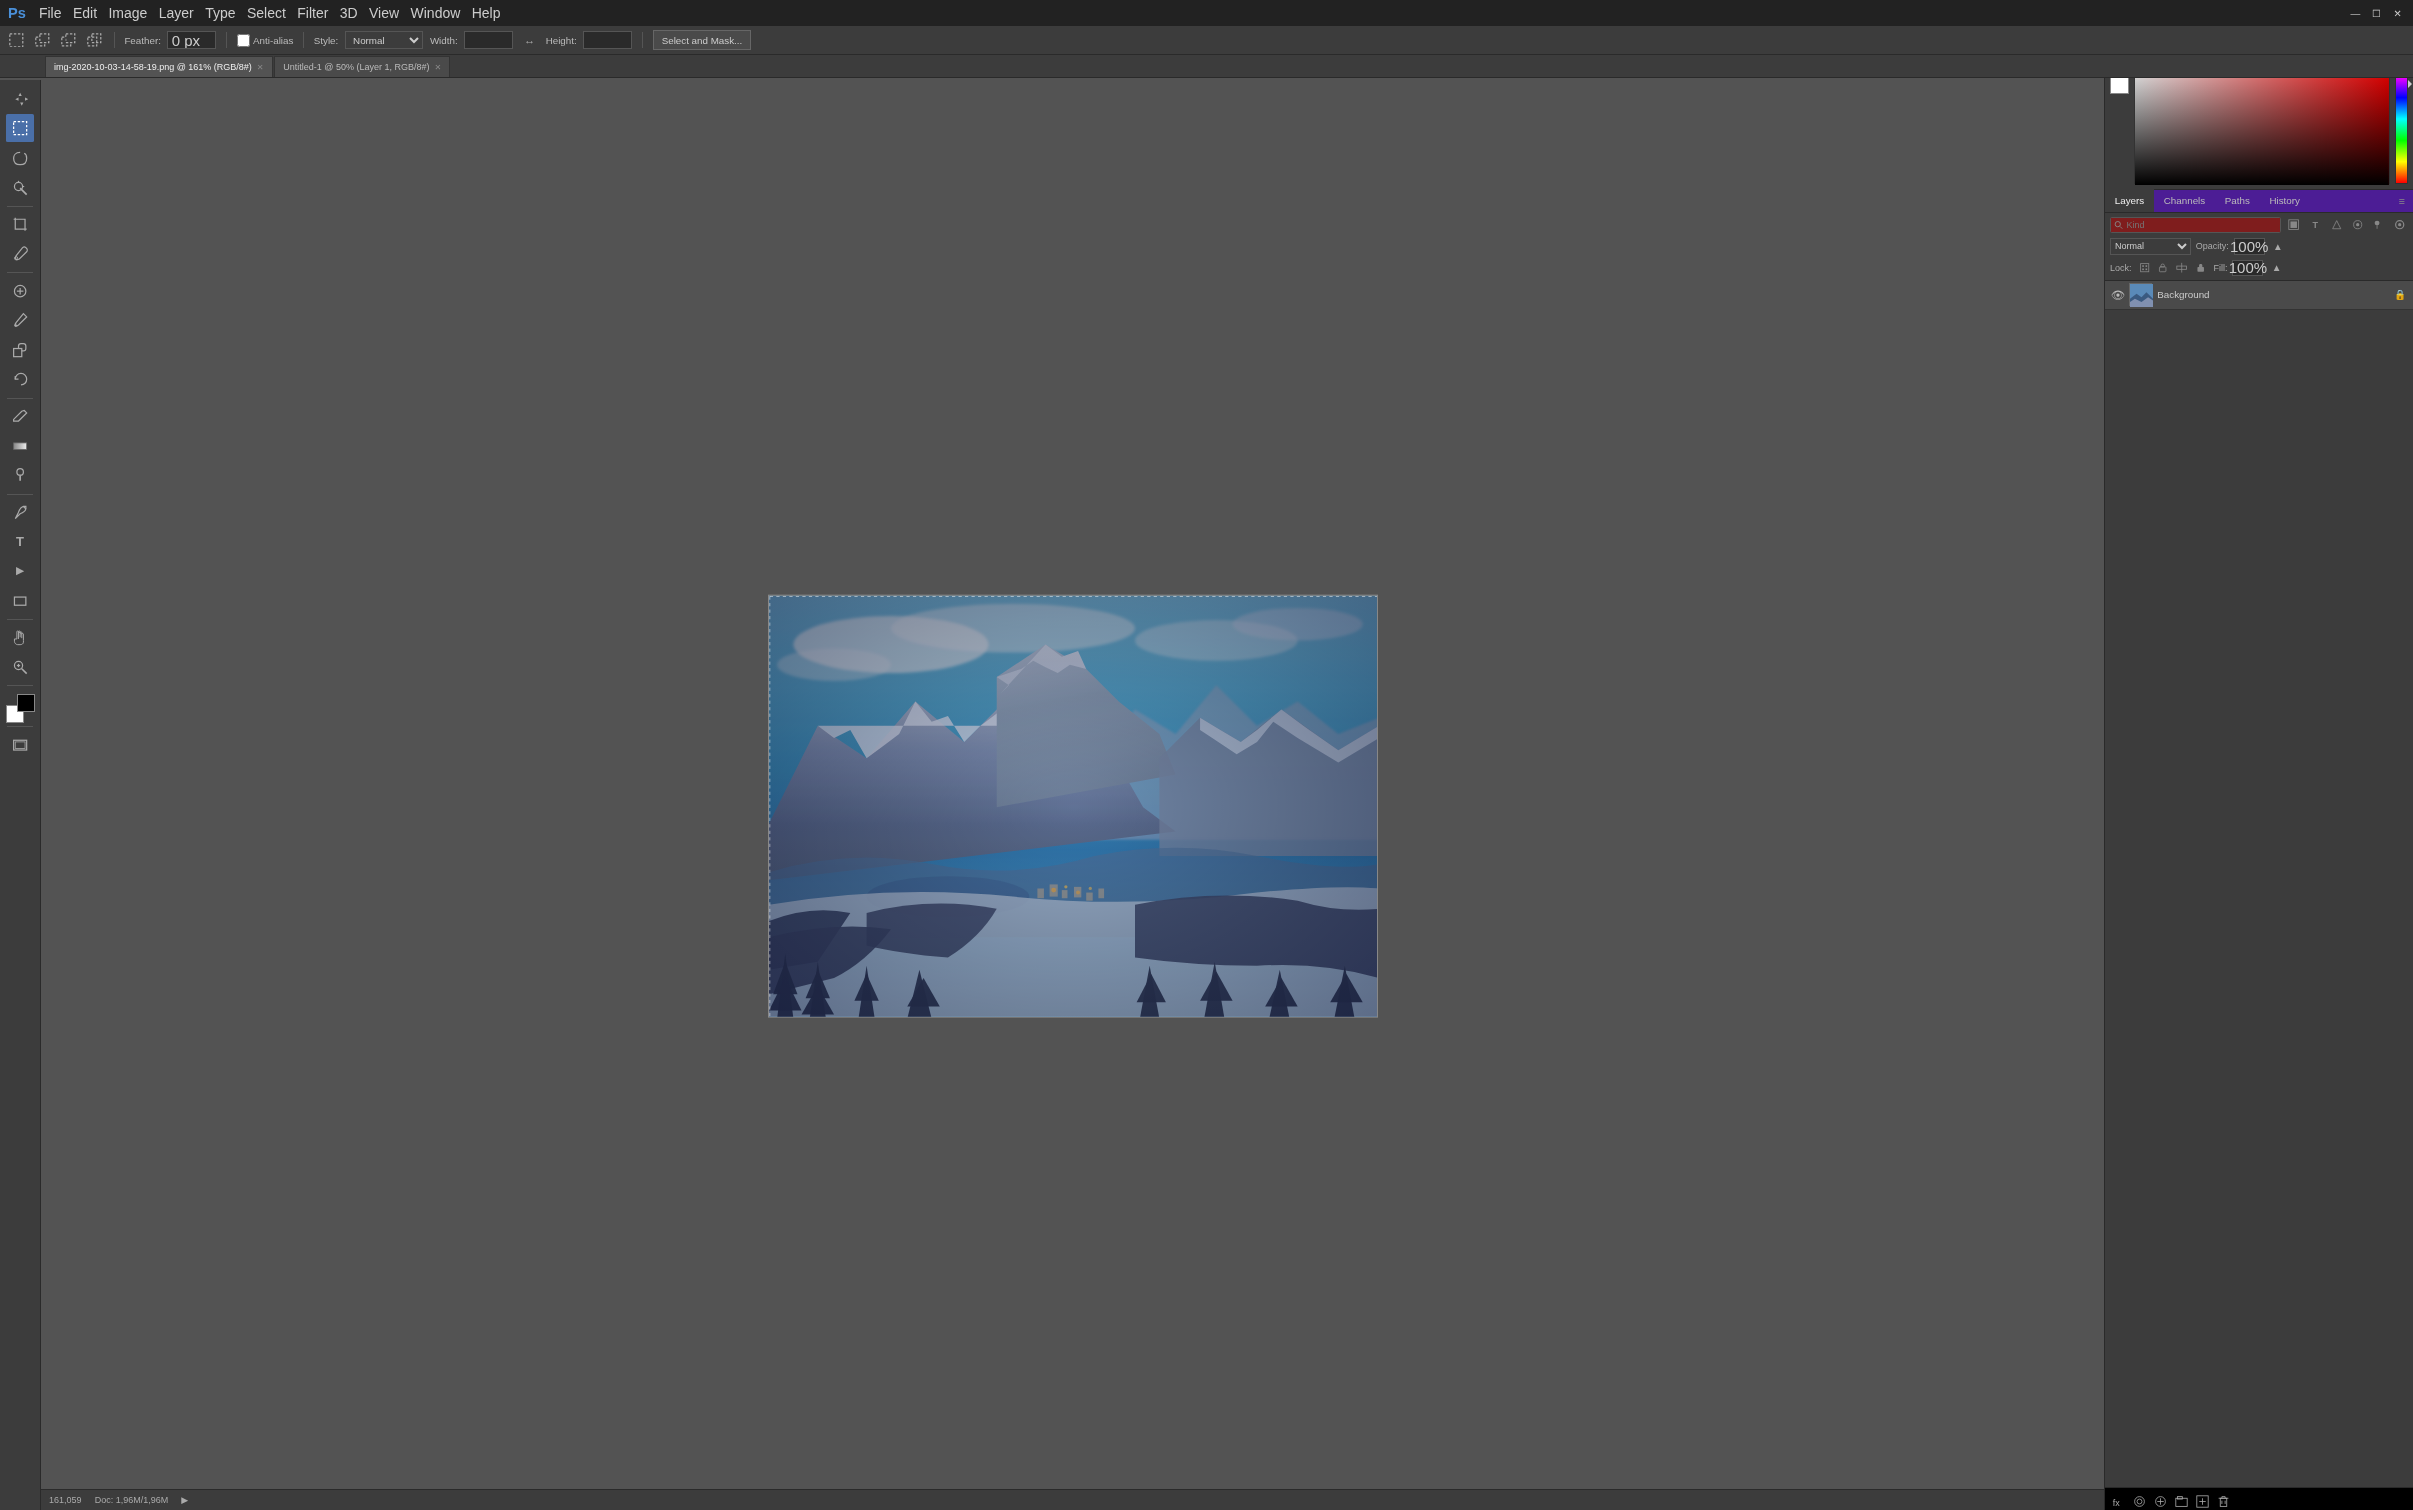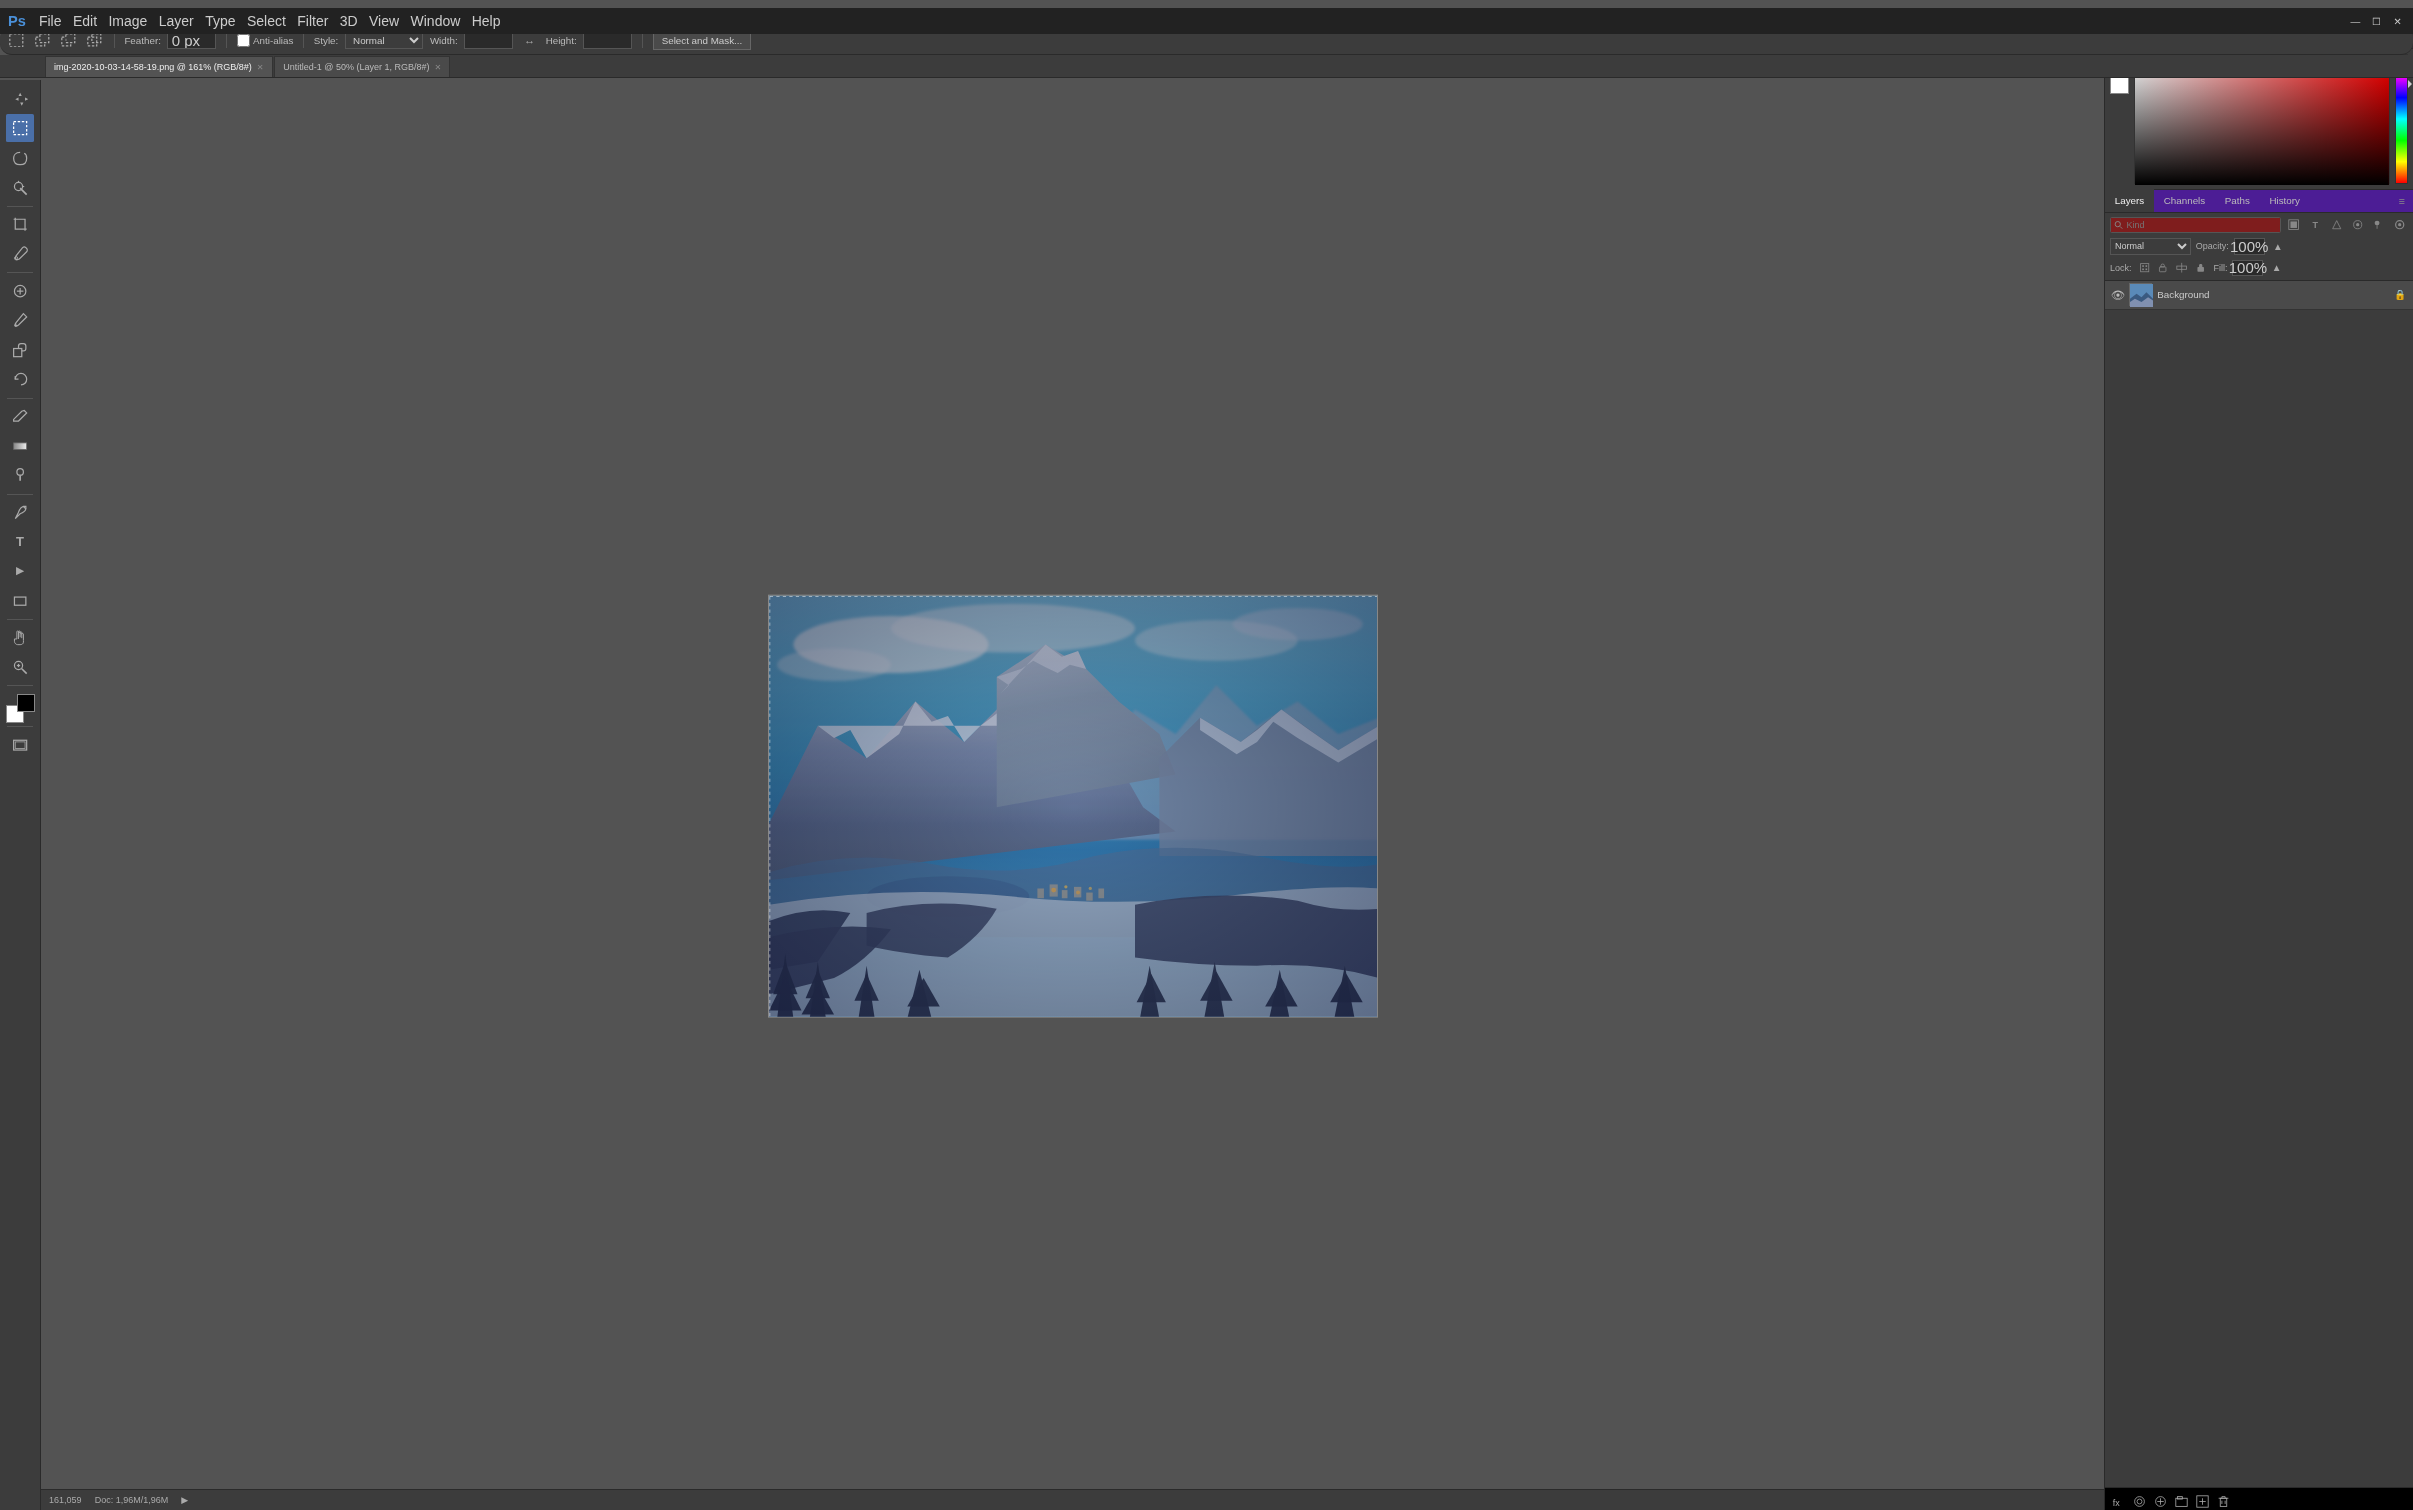--- a/index.html
+++ b/index.html
@@ -16,21 +16,21 @@
 
     
     #titlebar {
       width: 100%;
       height: 26px;
       background: #222;
       display: flex;
       align-items: center;
       padding: 0 8.1px;
       position: absolute;
-      top: 8px; left: 0;
+      top: 0; left: 0;
       z-index: 100;
     }
     #titlebar .ps-logo {
       color: #4a90d9;
       font-size: 14.6px;
       font-weight: bold;
       margin-right: 13px;
     }
     #titlebar .menu-items {
       display: flex;
@@ -64,21 +64,20 @@
       height: 29px;
       background: #3c3c3c;
       position: absolute;
       top: 26px; left: 0;
       display: flex;
       align-items: center;
       padding: 0 6.5px;
       gap: 6.5px;
       border-bottom: 0.8px solid #2a2a2a;
       z-index: 99;
-      border-radius: 12px;
     }
     .opt-icon {
       width: 19.5px;
       height: 19.5px;
       display: flex;
       align-items: center;
       justify-content: center;
       color: #aaa;
       font-size: 11.4px;
     }

